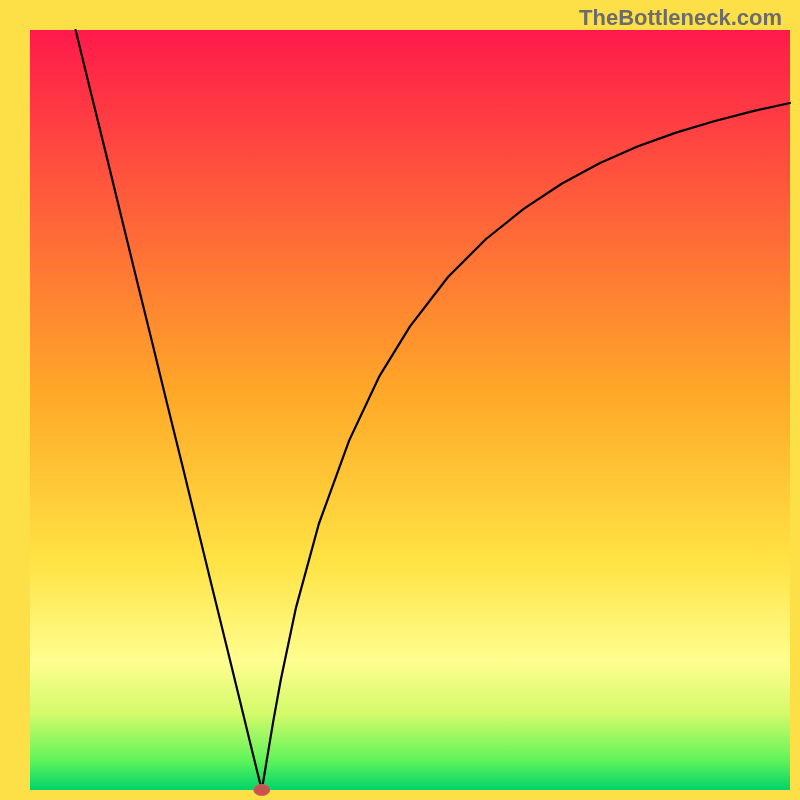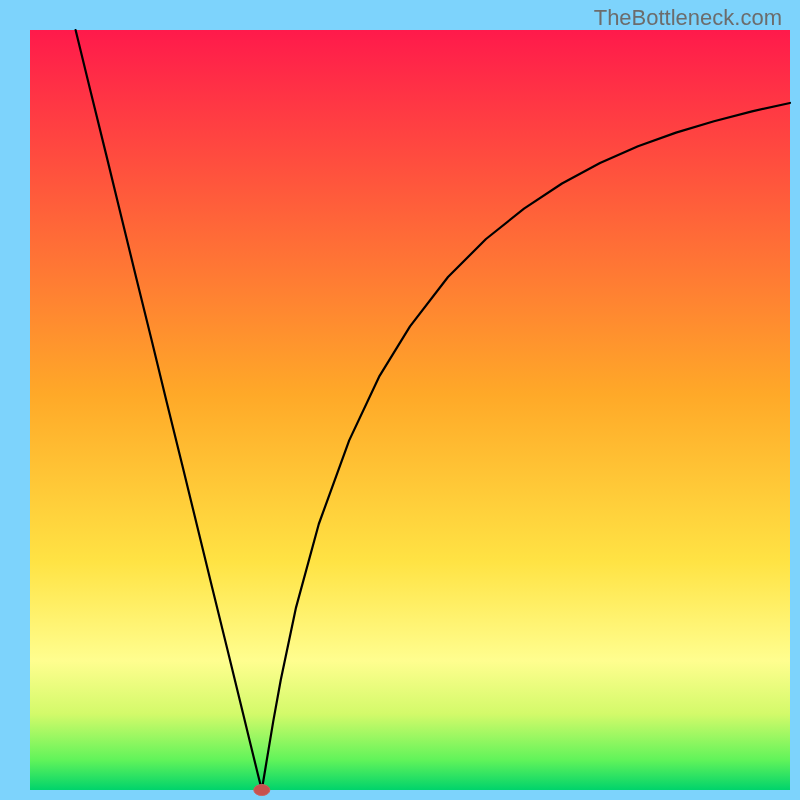--- a/index.html
+++ b/index.html
@@ -7,21 +7,22 @@
     padding: 0;
     width: 800px;
     height: 800px;
     background: #000;
     overflow: hidden;
   }
   .frame {
     position: relative;
     width: 800px;
     height: 800px;
-    background: #7dd3fc;
+    background: #fde047;
+    font-weight: bold;
   }
   .watermark {
     position: absolute;
     top: 5px;
     right: 18px;
     font-family: Arial, Helvetica, sans-serif;
     font-size: 22px;
     color: #6c6c6c;
     letter-spacing: 0px;
     z-index: 5;

